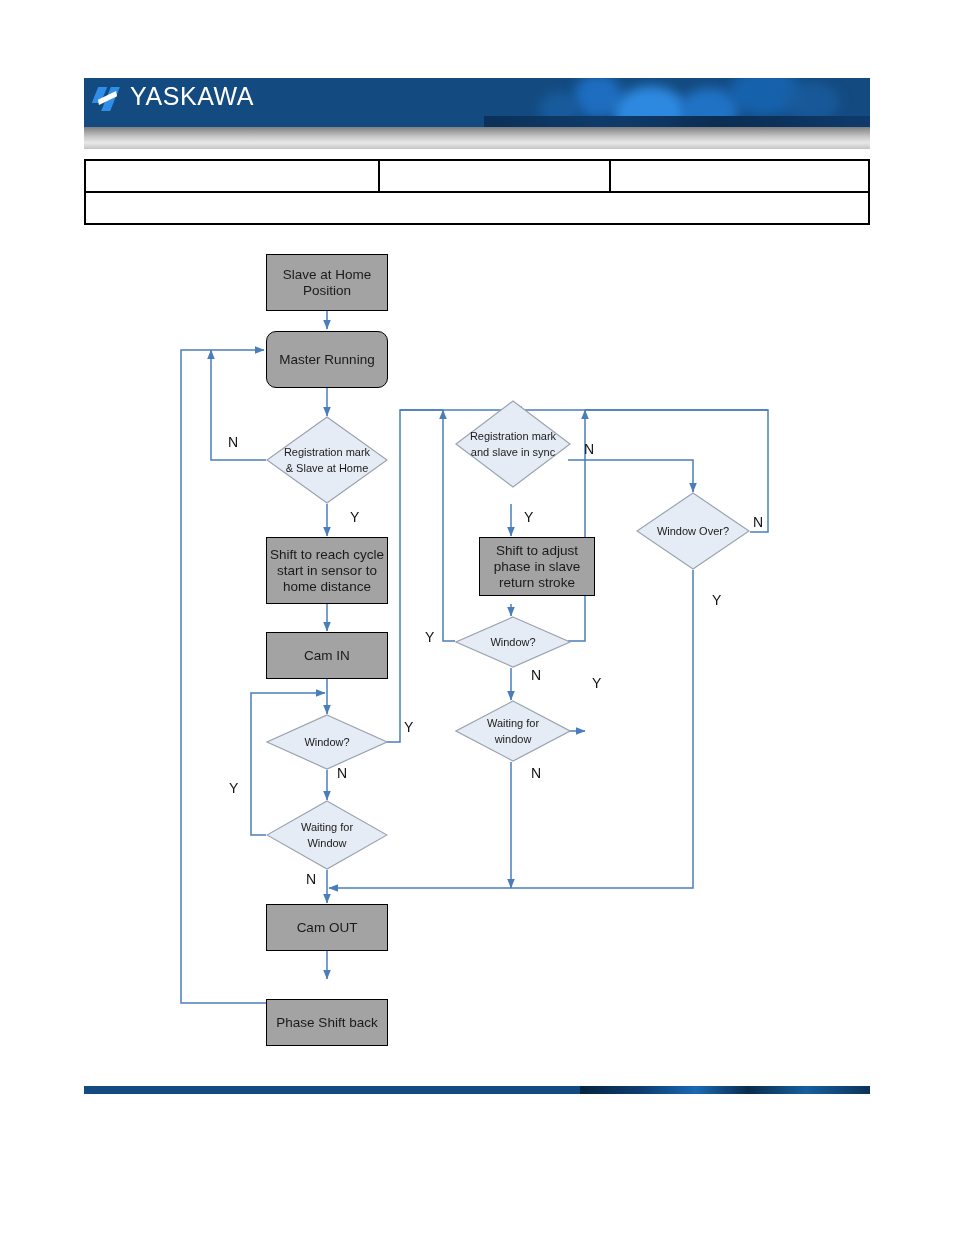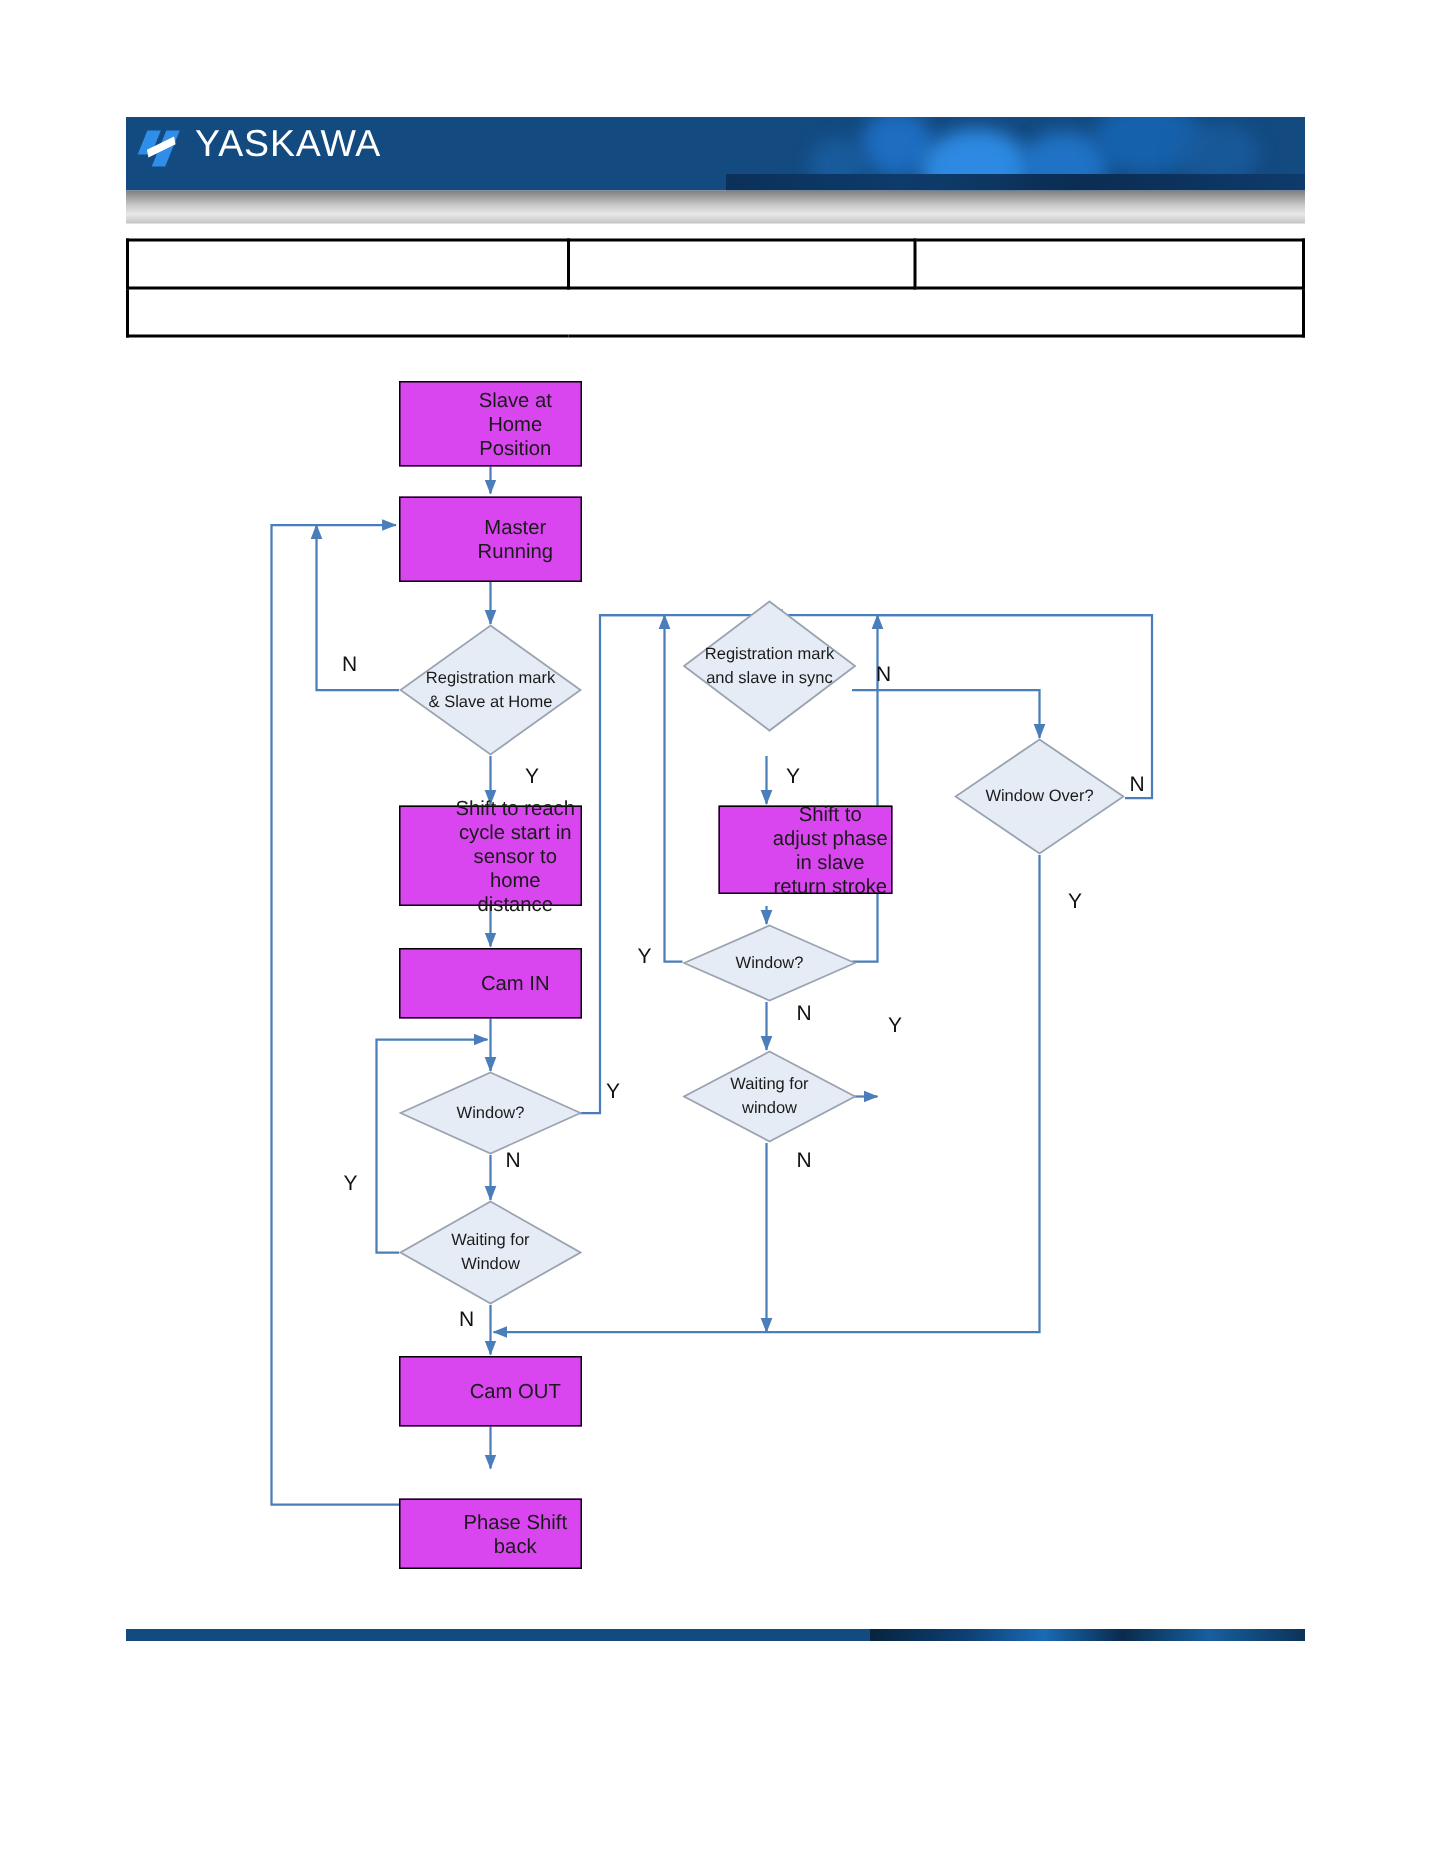--- a/index.html
+++ b/index.html
@@ -130,23 +130,22 @@
     display: flex;
     align-items: center;
     justify-content: center;
     text-align: center;
     font-size: 13.5px;
     color: #1a1a1a;
     line-height: 16px;
     pointer-events: auto;
   }
   .box {
-    background: #d946ef;
+    background: #a3a3a3;
     border: 1.6px solid #000000;
-    padding-left: 33px;
   }
   .diamond-wrap {
     position: absolute;
     pointer-events: auto;
   }
   .diamond-wrap svg {
     position: absolute;
     left: 0; top: 0;
     display: block;
   }
@@ -284,21 +283,21 @@
 
       <path d="M400,410 L443,410"></path>
       <path d="M585,410 L768,410"></path>
     </g>
   </svg>
 
   <div class="node box" style="left:266px;top:254px;width:122px;height:57px;">
     <span>Slave at Home Position</span>
   </div>
 
-  <div class="node box" style="left:266px;top:331px;width:122px;height:57px;">
+  <div class="node box" style="left:266px;top:331px;width:122px;height:57px;border-radius:10px;">
     <span>Master Running</span>
   </div>
 
   <div class="node box" style="left:266px;top:537px;width:122px;height:67px;">
     <span>Shift to reach cycle start in sensor to home distance</span>
   </div>
 
   <div class="node box" style="left:266px;top:632px;width:122px;height:47px;">
     <span>Cam IN</span>
   </div>

